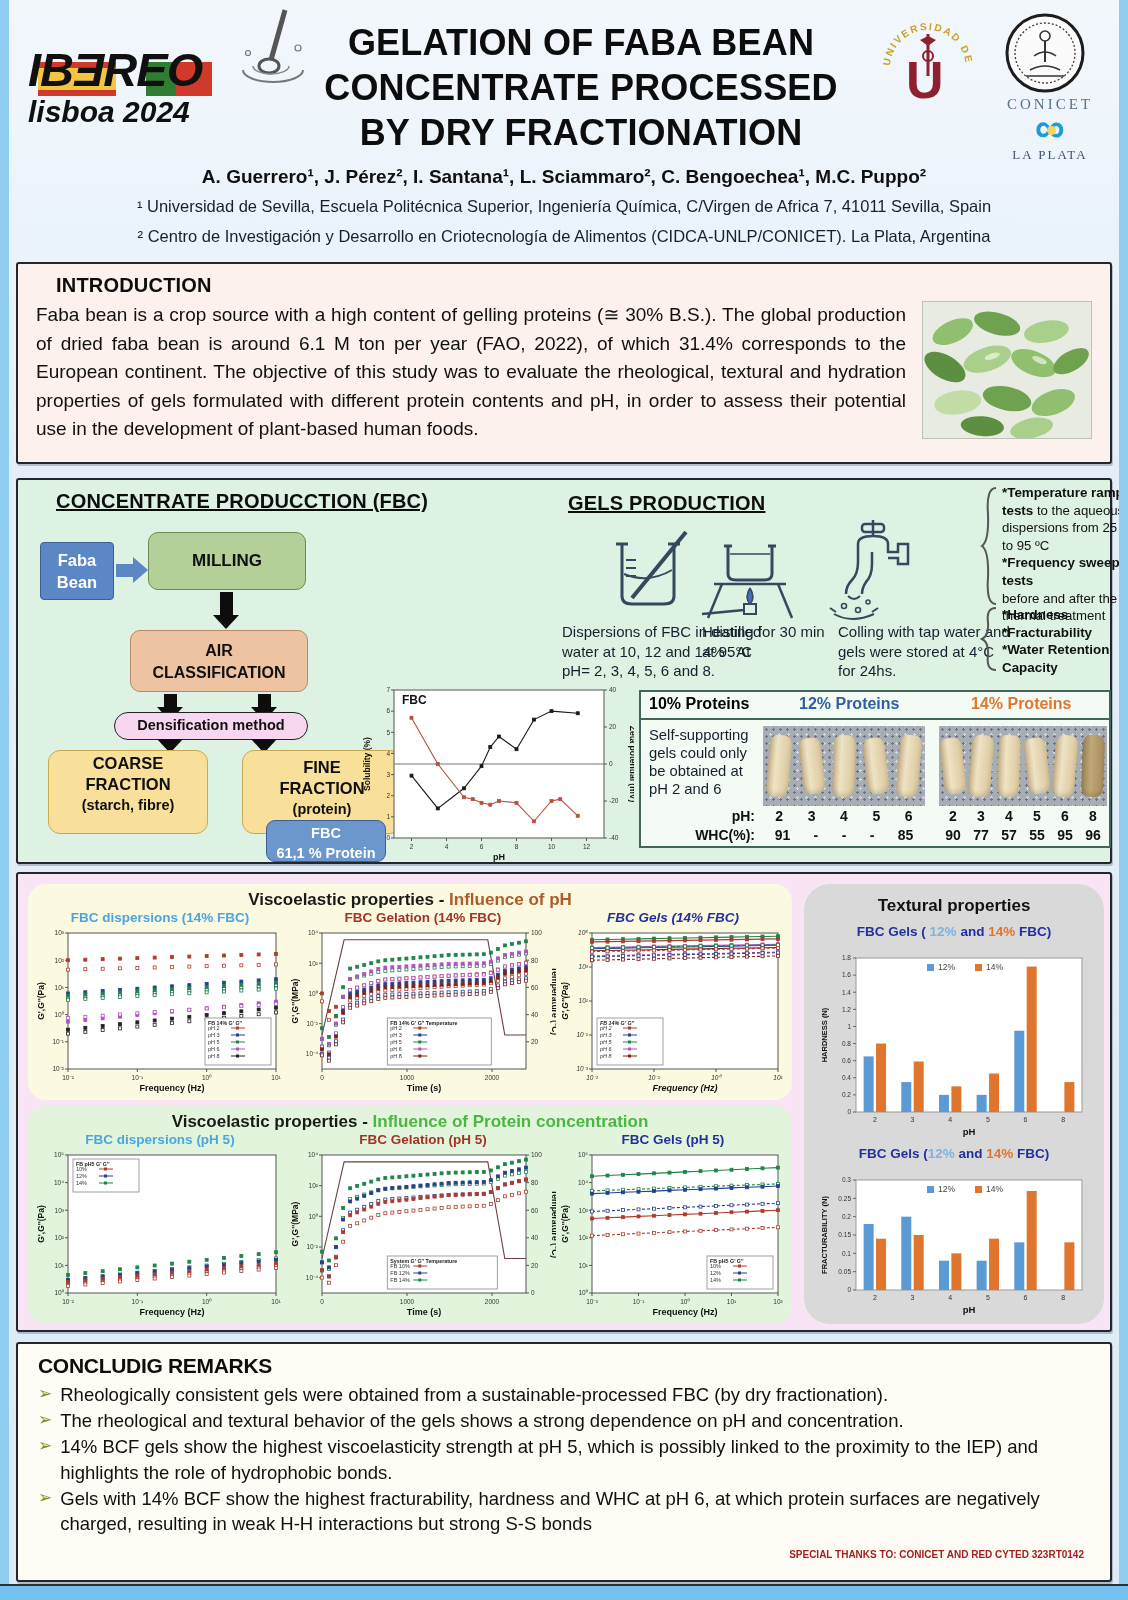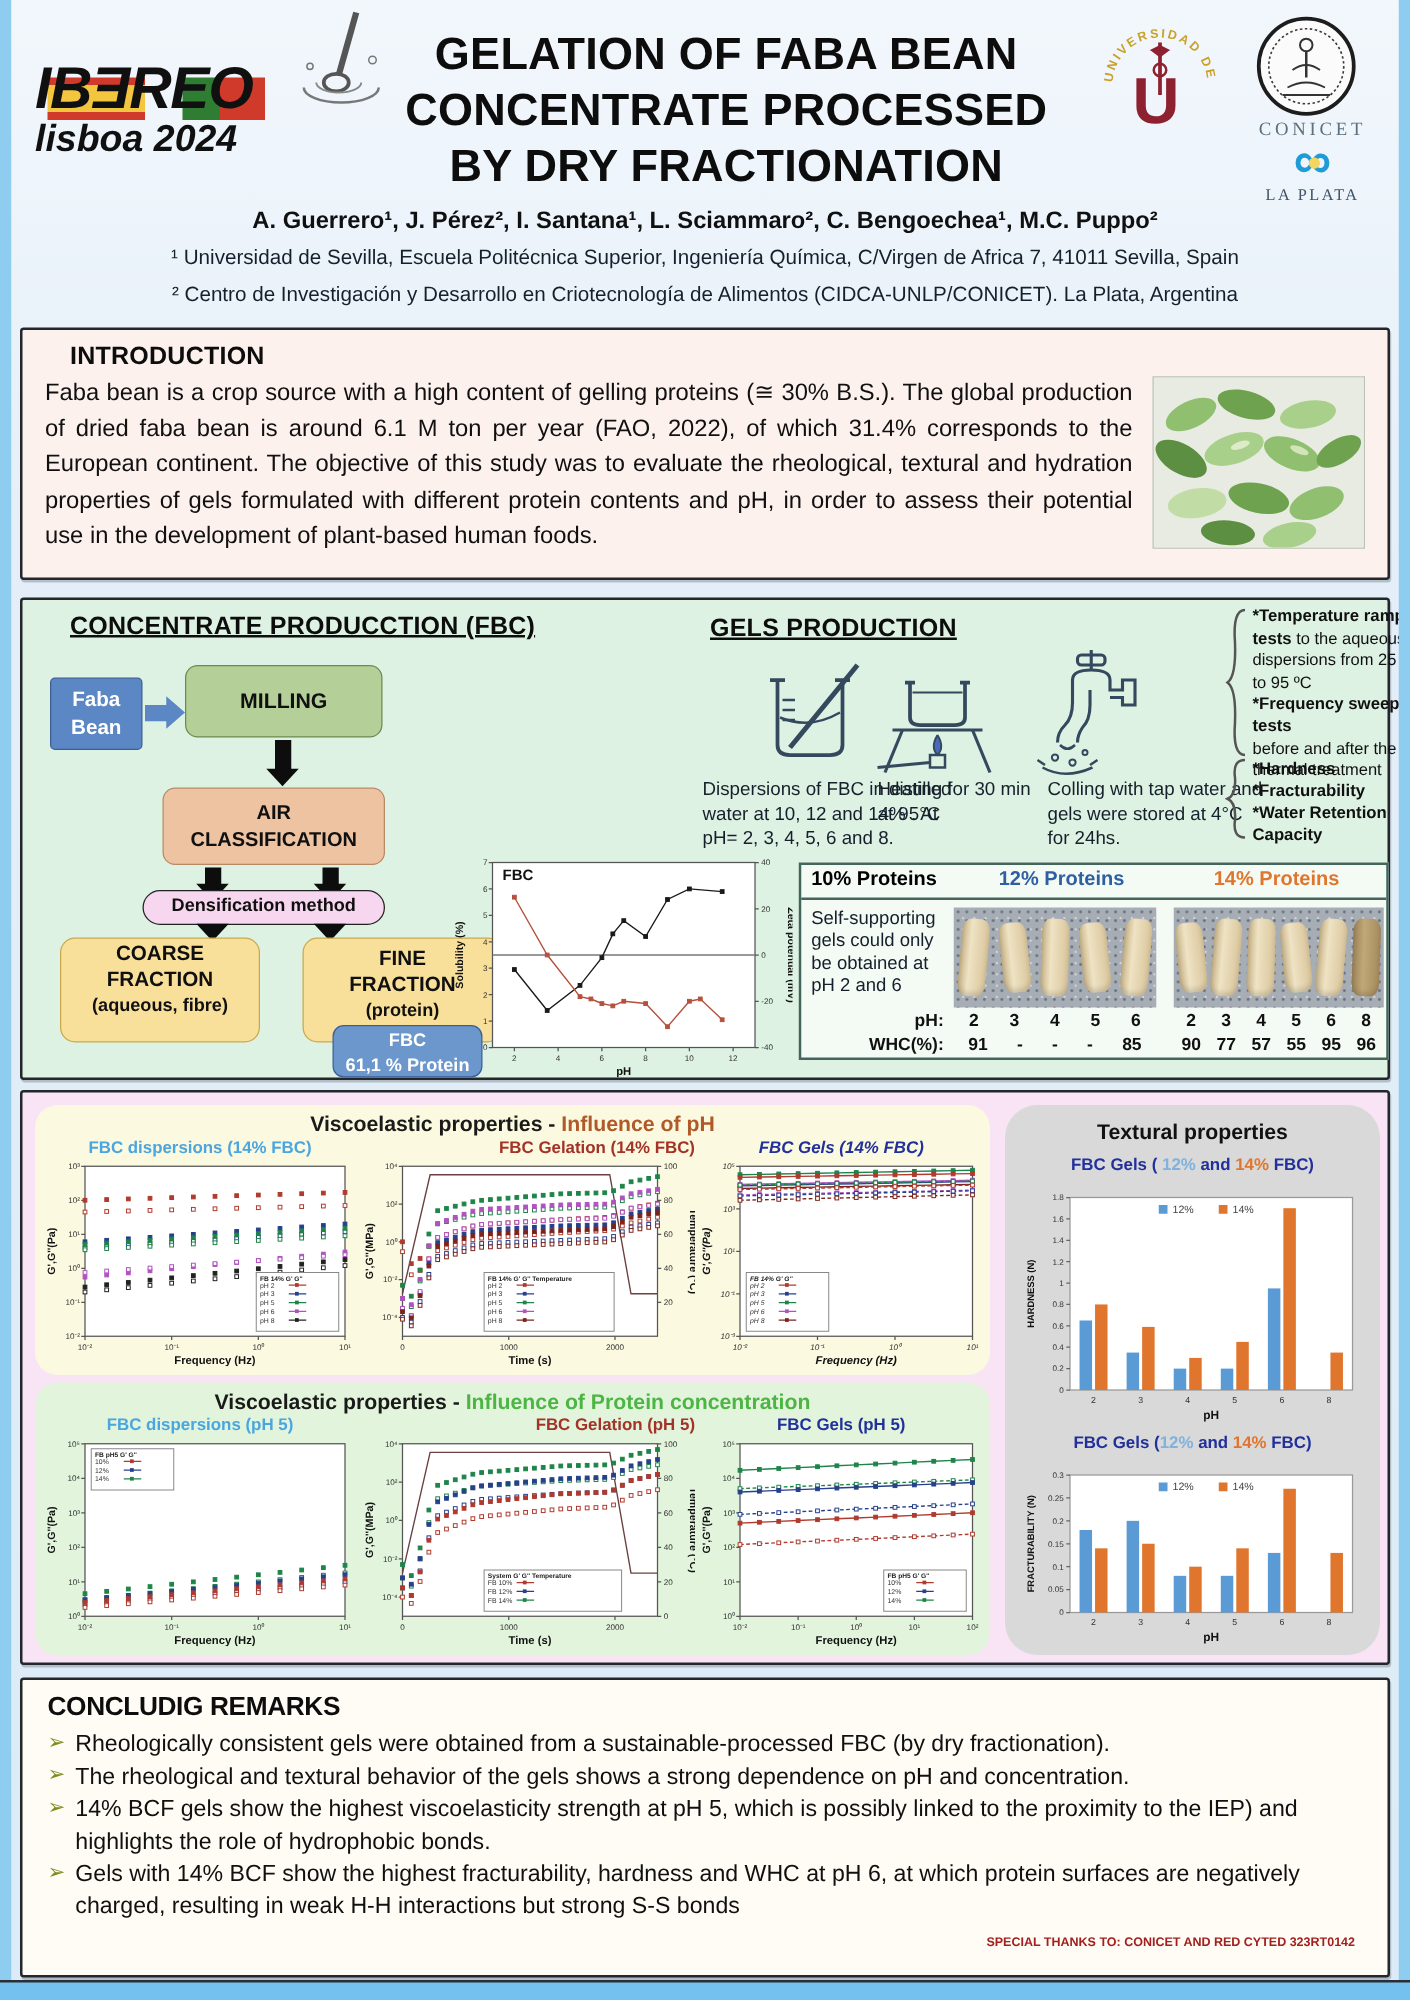--- a/index.html
+++ b/index.html
@@ -81,21 +81,21 @@
   
   .results{top:872px;height:460px;background:#f9e4f6;}
   .panel{position:absolute;border-radius:18px;}
   .row1{left:10px;top:10px;width:764px;height:216px;background:#fbf9e0;}
   .row2{left:10px;top:232px;width:764px;height:218px;background:#e2f5dc;}
   .texpanel{left:786px;top:10px;width:300px;height:440px;background:#d9d9d9;border-radius:26px;}
   .rtitle{position:absolute;left:0;right:0;top:6px;text-align:center;font-size:17px;font-weight:bold;color:#1a1a1a;}
   .rtitle .c1{color:#b05a2a;} .rtitle .c2{color:#4cb544;}
   .chartblock{position:absolute;}
   .ctitle{text-align:center;font-size:13.5px;font-weight:bold;height:17px;}
-  .t-lblue{color:#4ba6df;} .t-red{color:#a33327;text-align:right;} .t-navy{color:#22309b;}
+  .t-lblue{color:#4ba6df;} .t-red{color:#a33327;} .t-navy{color:#22309b;}
   .chart{position:relative;}
   .tex-title{position:absolute;left:0;right:0;top:12px;text-align:center;font-size:17px;font-weight:bold;color:#111;}
   .tex-sub{position:absolute;left:0;right:0;text-align:center;font-size:13.5px;font-weight:bold;color:#22309b;}
   .tex-sub .lb{color:#7fb2de;} .tex-sub .or{color:#e0762e;}
   .sub1{top:40px;} .sub2{top:262px;}
   .solub{position:absolute;left:344px;top:204px;}
 
   
   .concl{top:1342px;height:240px;background:#fefcf4;padding:10px 20px;}
   .concl-h{font-size:21px;font-weight:800;letter-spacing:-0.3px;color:#0d0d0d;margin-bottom:4px;}
@@ -201,21 +201,21 @@
       <div>CLASSIFICATION</div>
     </div>
     <div class="varrow" style="left:146px;top:214px;height:14px;"></div>
     <div class="varrow" style="left:240px;top:214px;height:14px;"></div>
     <div class="fc-box bx-dens">Densification method</div>
     <div class="varrow" style="left:146px;top:260px;height:0;"></div>
     <div class="varrow" style="left:240px;top:260px;height:0;"></div>
     <div class="fc-box bx-coarse">
       <div>COARSE</div>
       <div>FRACTION</div>
-      <div class="bx-small">(aqueous, fibre)</div>
+      <div class="bx-small">(starch, fibre)</div>
     </div>
     <div class="fc-box bx-fine">
       <div>FINE</div>
       <div>FRACTION</div>
       <div class="bx-small">(protein)</div>
     </div>
     <div class="varrow" style="left:297px;top:356px;height:0;"></div>
     <div class="fc-box bx-fbc">
       <div>FBC</div>
       <div>61,1 % Protein</div>

